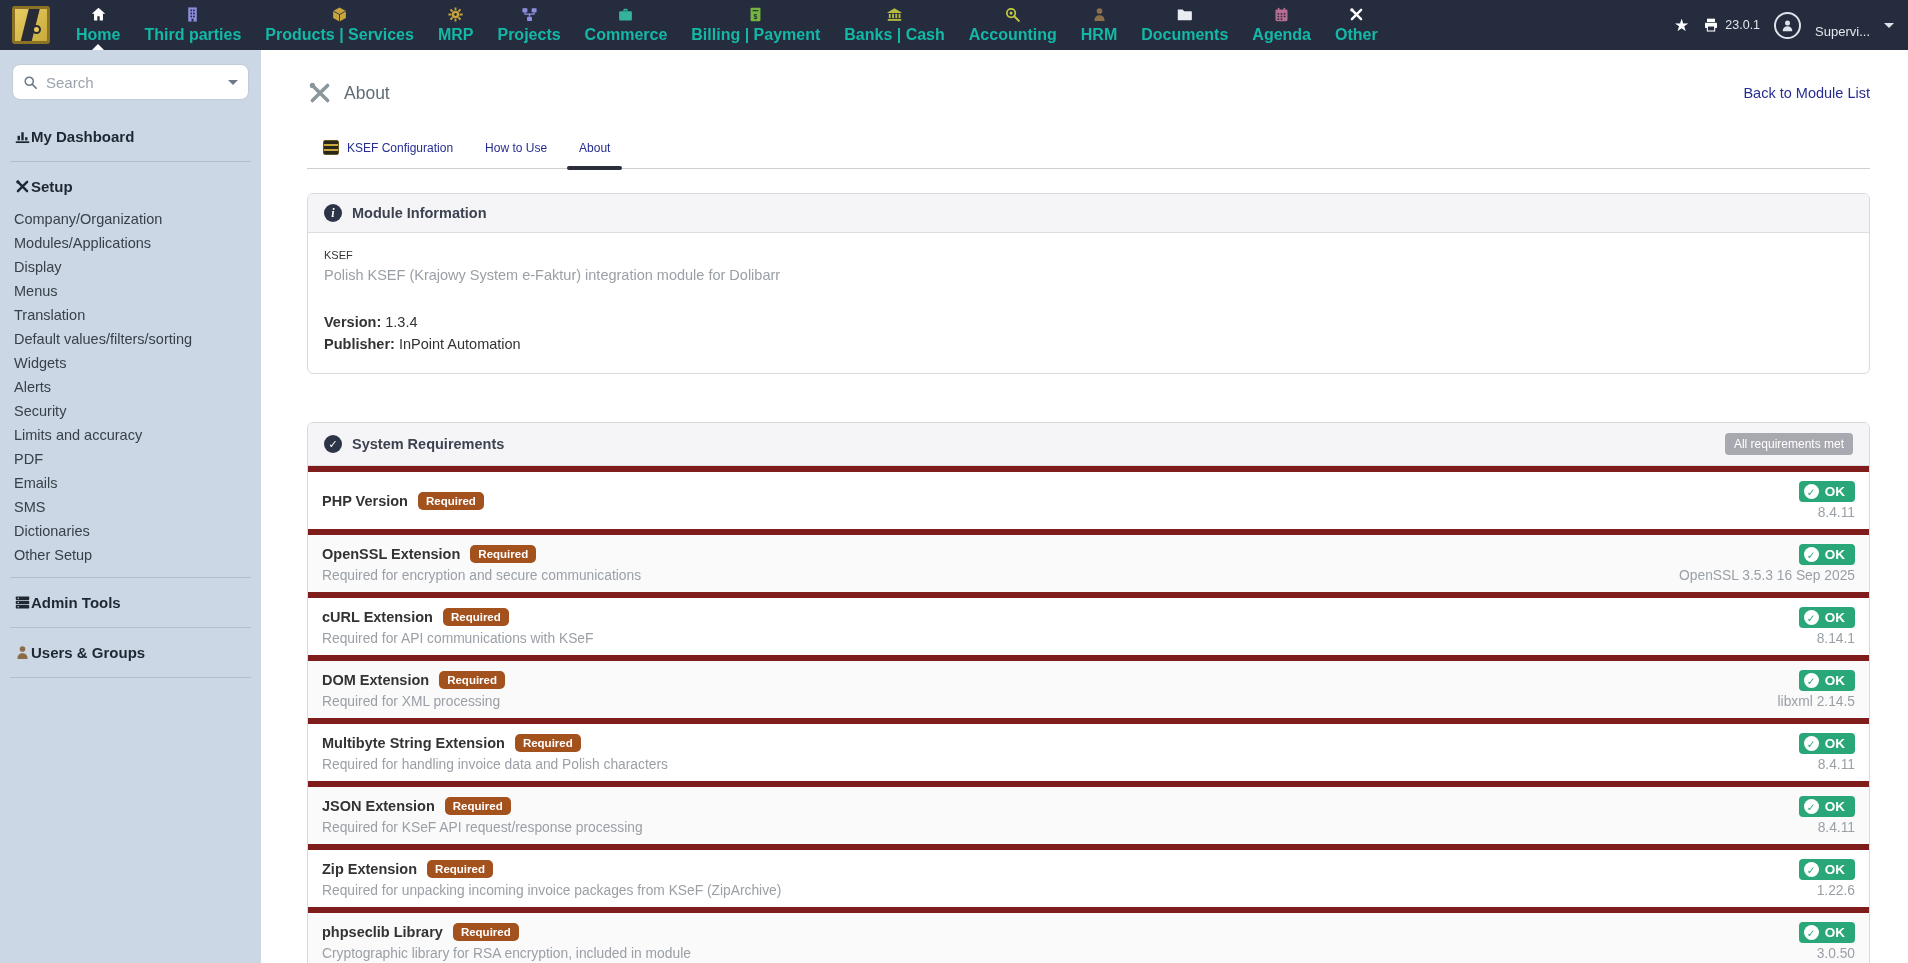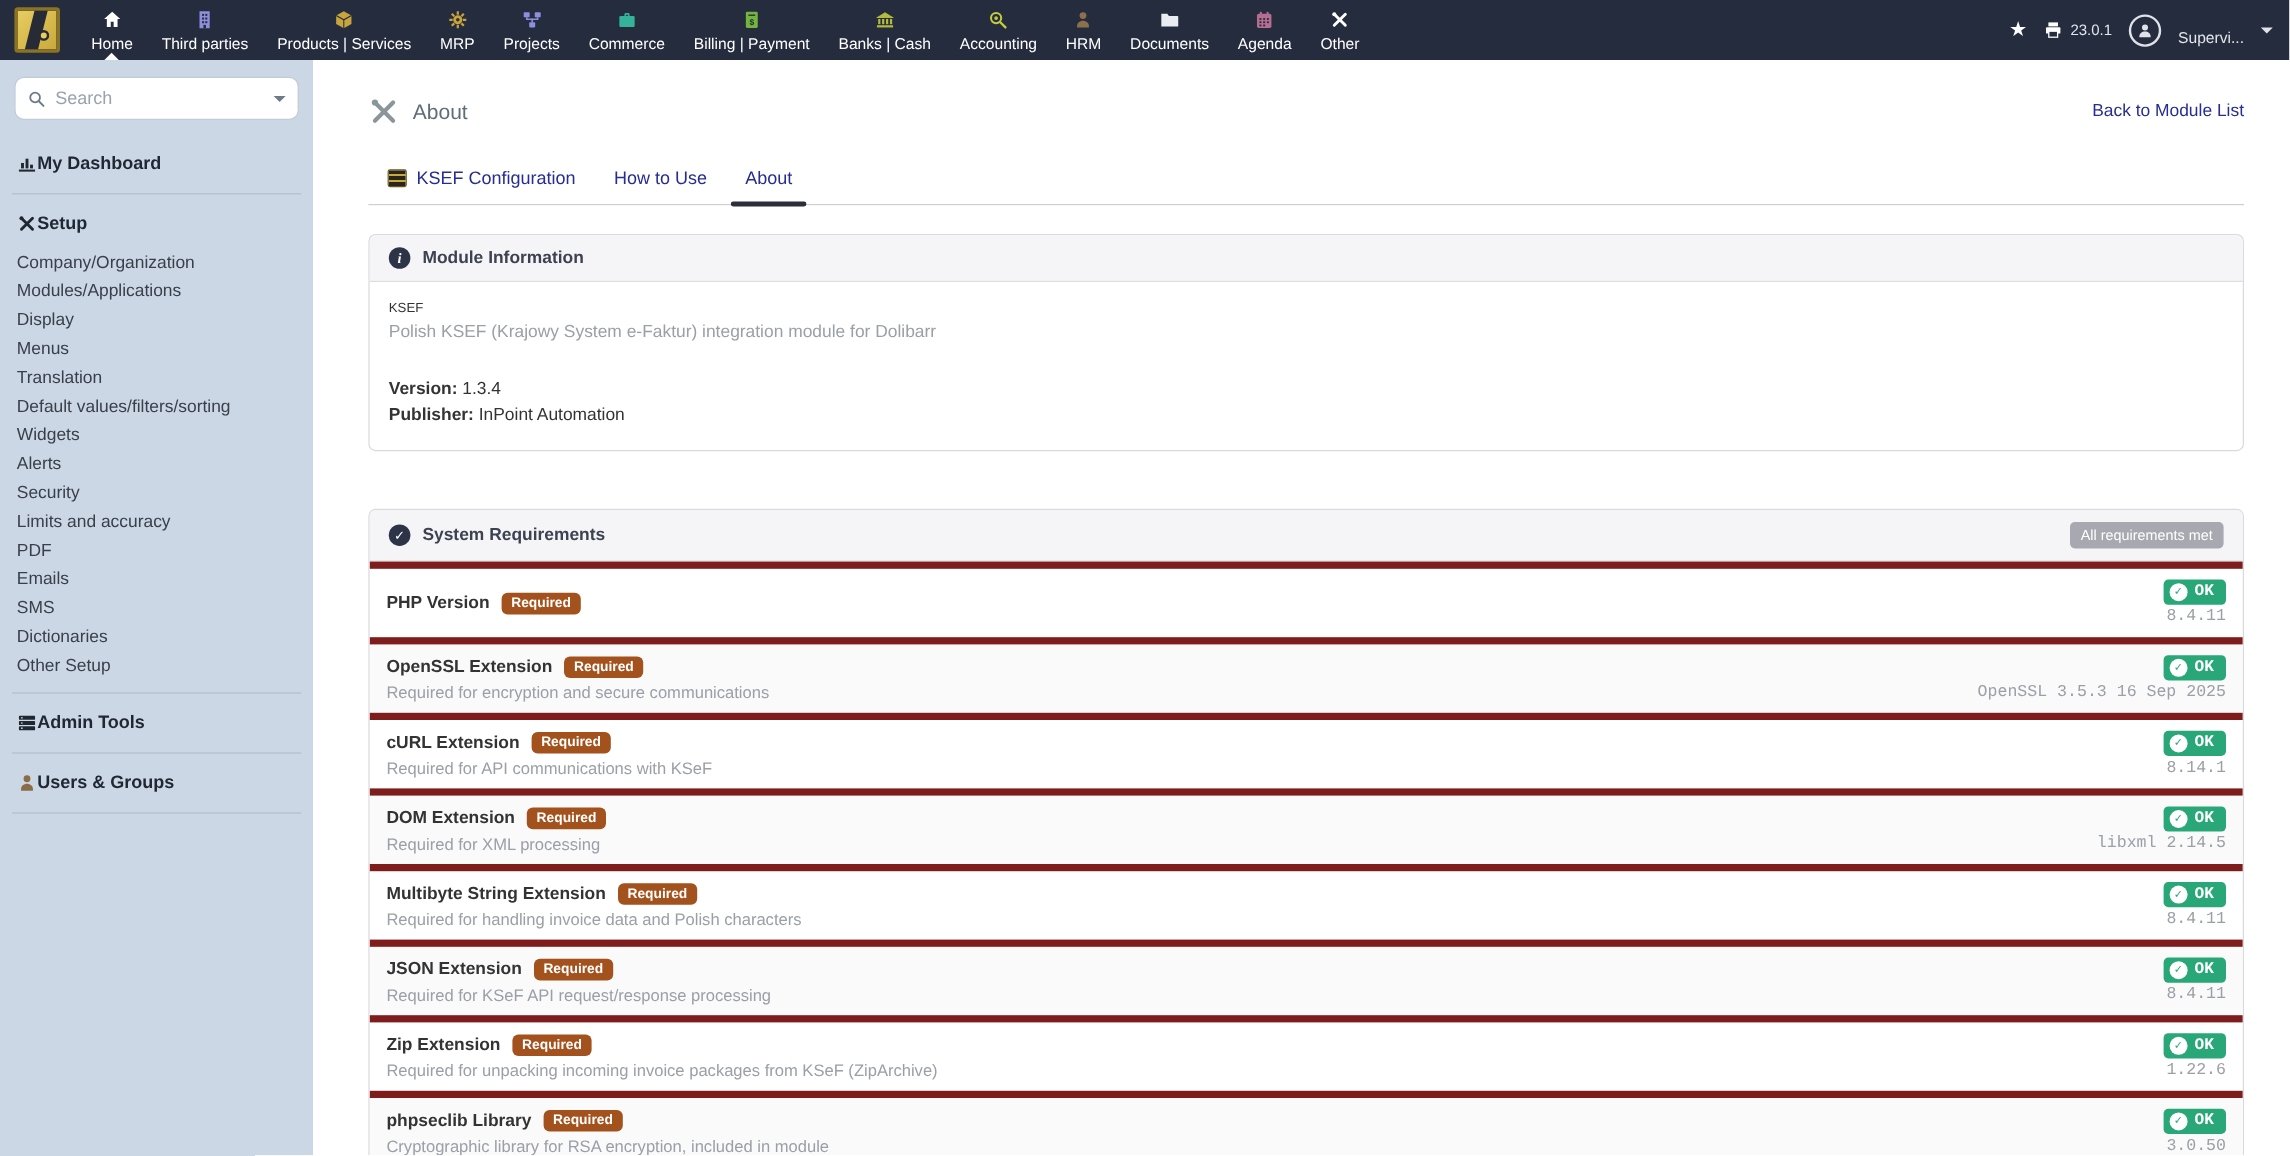--- a/index.html
+++ b/index.html
@@ -13,21 +13,21 @@
           background:linear-gradient(135deg,#e8cc62,#c9a93b); border:3px solid #8a7325;
           position:relative; overflow:hidden; cursor:pointer; flex:0 0 auto; }
   .logo .band { position:absolute; left:9px; top:-4px; width:11px; height:46px; background:#262b36; transform:skewX(-14deg); }
   .logo .gear { position:absolute; right:6px; bottom:7px; width:9px; height:9px; border-radius:50%;
                 background:#e8cc62; border:2px solid #262b36; }
   .menu { display:flex; align-items:stretch; flex:1 1 auto; min-width:0; }
   .menu-item { position:relative; display:flex; flex-direction:column; align-items:center; justify-content:flex-end;
                padding:5px 12px 6px; text-decoration:none; cursor:pointer; }
   .mi-icon { height:22px; display:flex; align-items:center; justify-content:center; margin-bottom:2px; }
   .mi-icon svg { width:17px; height:17px; display:block; }
-  .mi-label { color:#ffffff; font-size:13px; white-space:nowrap; }
+  .mi-label { color:#14b8a6; font-size:16px; white-space:nowrap;font-weight:bold; }
   .menu-item .active-caret { position:absolute; bottom:0; left:50%; margin-left:-6px; width:0; height:0;
                border-left:6px solid transparent; border-right:6px solid transparent; border-bottom:6px solid #ffffff; }
   .c-white  { color:#ffffff; }
   .c-purple { color:#8e8ede; }
   .c-gold   { color:#c7a43c; }
   .c-teal   { color:#35b39a; }
   .c-green  { color:#74b53e; }
   .c-olive  { color:#b5bc3d; }
   .c-lime   { color:#c3cc3e; }
   .c-brown  { color:#8c6f4b; }
@@ -69,21 +69,21 @@
 
   
   .main { flex:1 1 auto; background:#fff; padding:30px 38px 0 46px; overflow:hidden; }
   .page-header { display:flex; align-items:center; }
   .page-title-wrap { display:flex; align-items:center; gap:11px; }
   .page-title-icon svg { width:26px; height:26px; display:block; }
   .page-title { font-size:17.5px; color:#5f6e76; }
   .back-link { margin-left:auto; font-size:14.5px; color:#272d92; text-decoration:none; cursor:pointer; }
 
   .tabs { display:flex; margin-top:28px; border-bottom:1px solid #cfcfcf; }
-  .tab { position:relative; display:flex; align-items:center; gap:8px; padding:6px 16px 13px; font-size:15px;
+  .tab { position:relative; display:flex; align-items:center; gap:8px; padding:6px 16px 13px; font-size:12px;
          color:#272d92; text-decoration:none; cursor:pointer; }
   .tab.active::after { content:""; position:absolute; left:4px; right:4px; bottom:-2px; height:4px;
                        background:#2a2f3a; border-radius:2px; }
   .ksef-ico { width:16px; height:15px; border-radius:2px; border:1px solid #66561e;
               background:repeating-linear-gradient(180deg,#29271c 0 3px,#c9a93b 3px 5px); }
 
   .card { border:1px solid #d9d9de; border-radius:6px; overflow:hidden; }
   .card-module { margin-top:24px; }
   .card-req { margin-top:48px; }
   .card-header { background:#f5f5f7; border-bottom:1px solid #ddddе2; border-bottom:1px solid #dddde2;
@@ -103,21 +103,21 @@
   .meta-label { font-weight:bold; }
 
   .req-row { display:flex; align-items:center; min-height:62px; padding:9px 14px; border-top:6px solid #7f1d1d; }
   .req-row:first-of-type { border-top:none; }
   .req-row.alt { background:#fafafb; }
   .req-left { flex:1 1 auto; min-width:0; }
   .req-title-line { display:flex; align-items:center; gap:10px; }
   .req-name { font-size:14.5px; font-weight:bold; color:#333; }
   .req-badge { background:#a3511d; color:#fff; font-size:11.5px; font-weight:bold; padding:3px 8px; border-radius:5px; }
   .req-desc { font-size:13.8px; color:#9aa0a6; margin-top:5px; }
-  .req-right { flex:0 0 auto; display:flex; flex-direction:column; align-items:flex-end; gap:3px;font-family:Liberation Mono, monospace; }
+  .req-right { flex:0 0 auto; display:flex; flex-direction:column; align-items:flex-end; gap:3px; }
   .ok-badge { display:inline-flex; align-items:center; gap:6px; background:#2aa779; color:#fff; font-size:13.5px;
               font-weight:bold; padding:3px 10px 3px 5px; border-radius:4px; }
   .ok-check { width:15px; height:15px; border-radius:50%; background:#fff; color:#2aa779; display:inline-flex;
               align-items:center; justify-content:center; font-size:10.5px; font-weight:bold; }
   .ok-check::before { content:"✓"; }
   .req-detail { font-size:13.8px; color:#9aa0a6; }
 </style>
 </head>
 <body>
 

